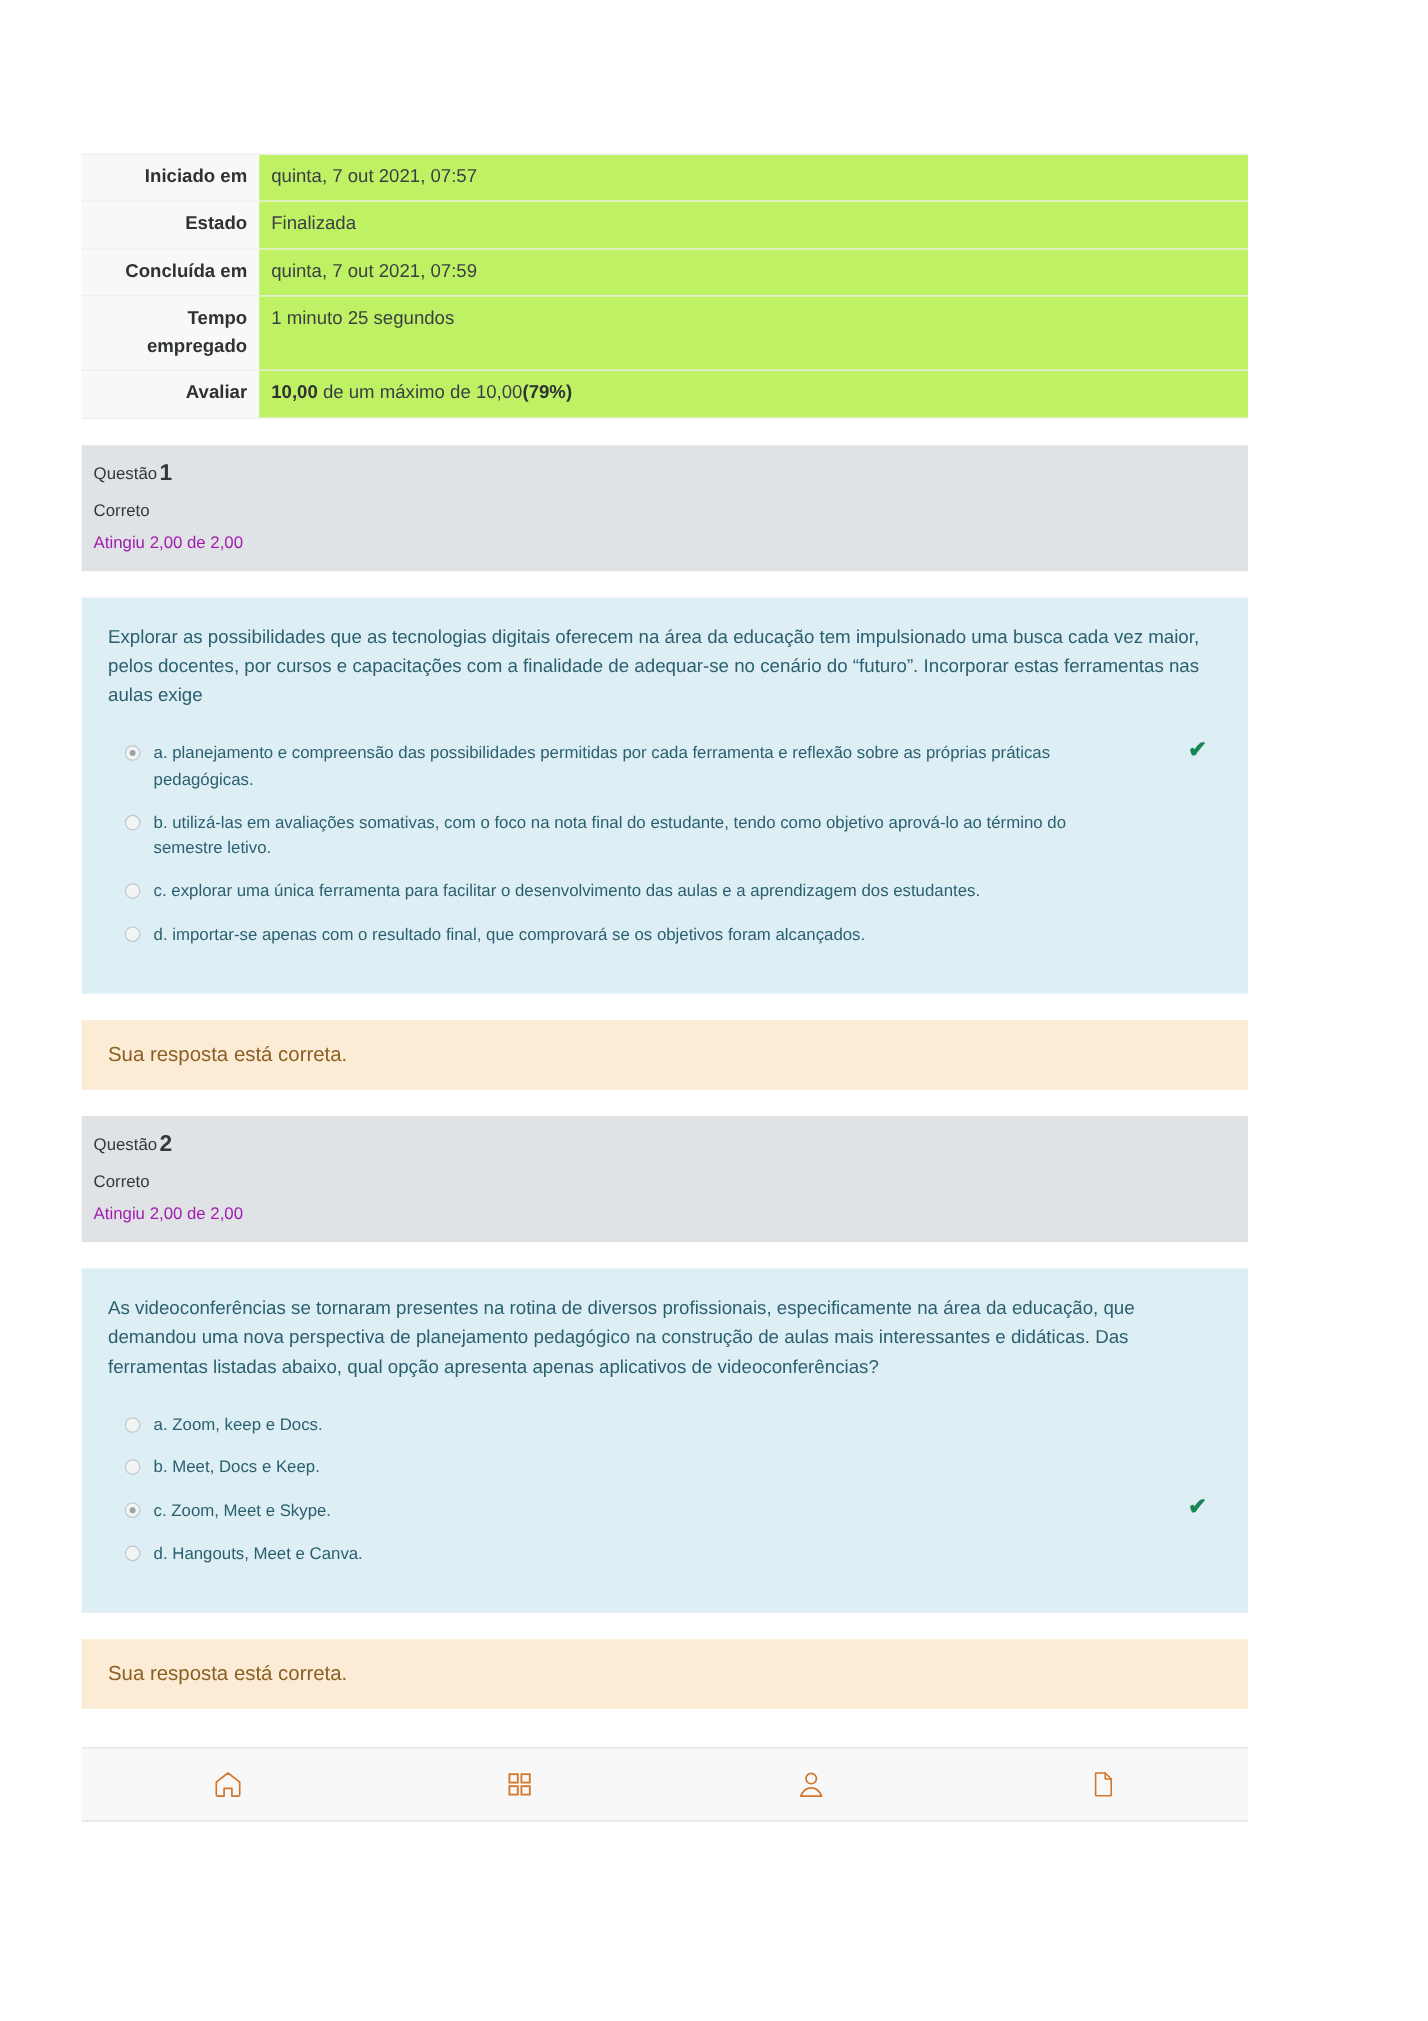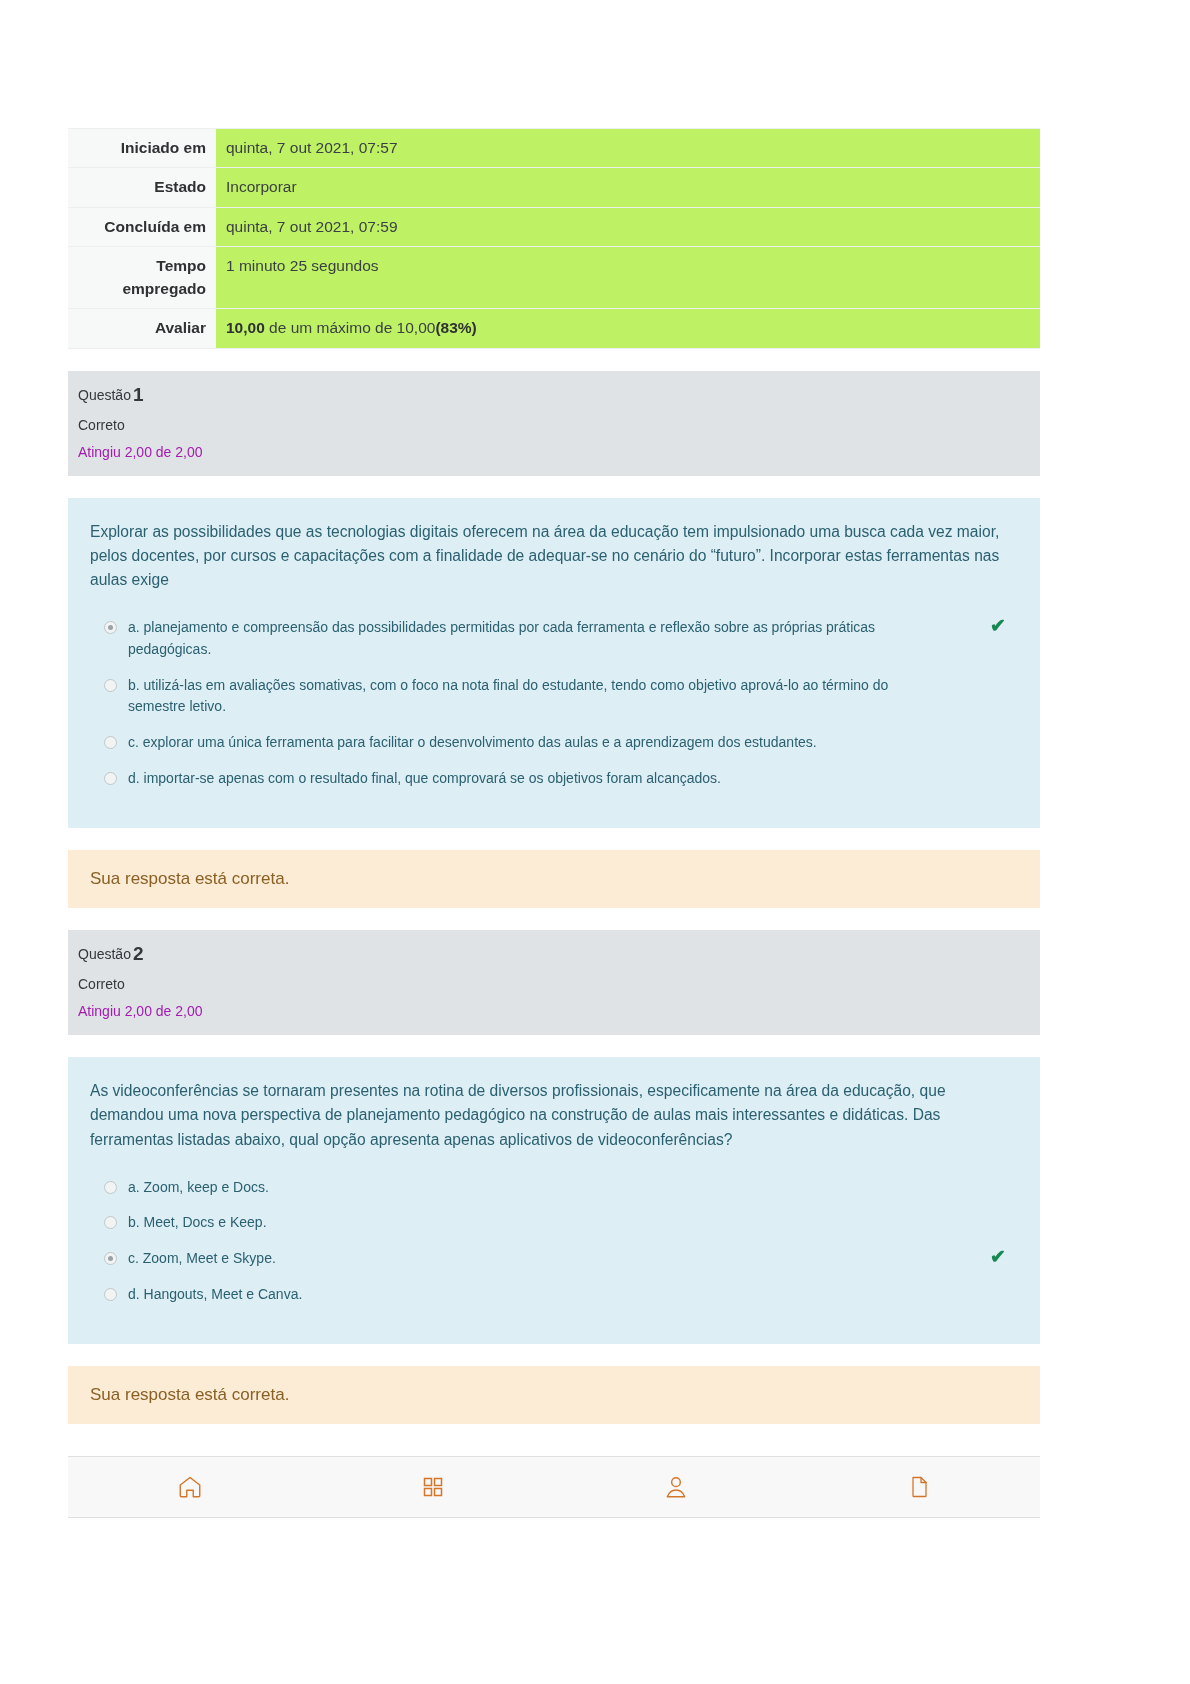--- a/index.html
+++ b/index.html
@@ -178,33 +178,33 @@
   <div class="content">
 
     <table class="summary">
       <tbody>
         <tr>
           <th>Iniciado em</th>
           <td>quinta, 7 out 2021, 07:57</td>
         </tr>
         <tr>
           <th>Estado</th>
-          <td>Incorporar</td>
+          <td>Finalizada</td>
         </tr>
         <tr>
           <th>Concluída em</th>
           <td>quinta, 7 out 2021, 07:59</td>
         </tr>
         <tr>
           <th>Tempo empregado</th>
           <td>1 minuto 25 segundos</td>
         </tr>
         <tr>
           <th>Avaliar</th>
-          <td><b>10,00</b><span> de um máximo de 10,00</span><b>(83%)</b></td>
+          <td><b>10,00</b><span> de um máximo de 10,00</span><b>(79%)</b></td>
         </tr>
       </tbody>
     </table>
 
     <div class="qblock">
       <div class="qinfo">
         <p class="qnum"><span>Questão</span><span class="num">1</span></p>
         <p class="qstate">Correto</p>
         <p class="qgrade">Atingiu 2,00 de 2,00</p>
       </div>

